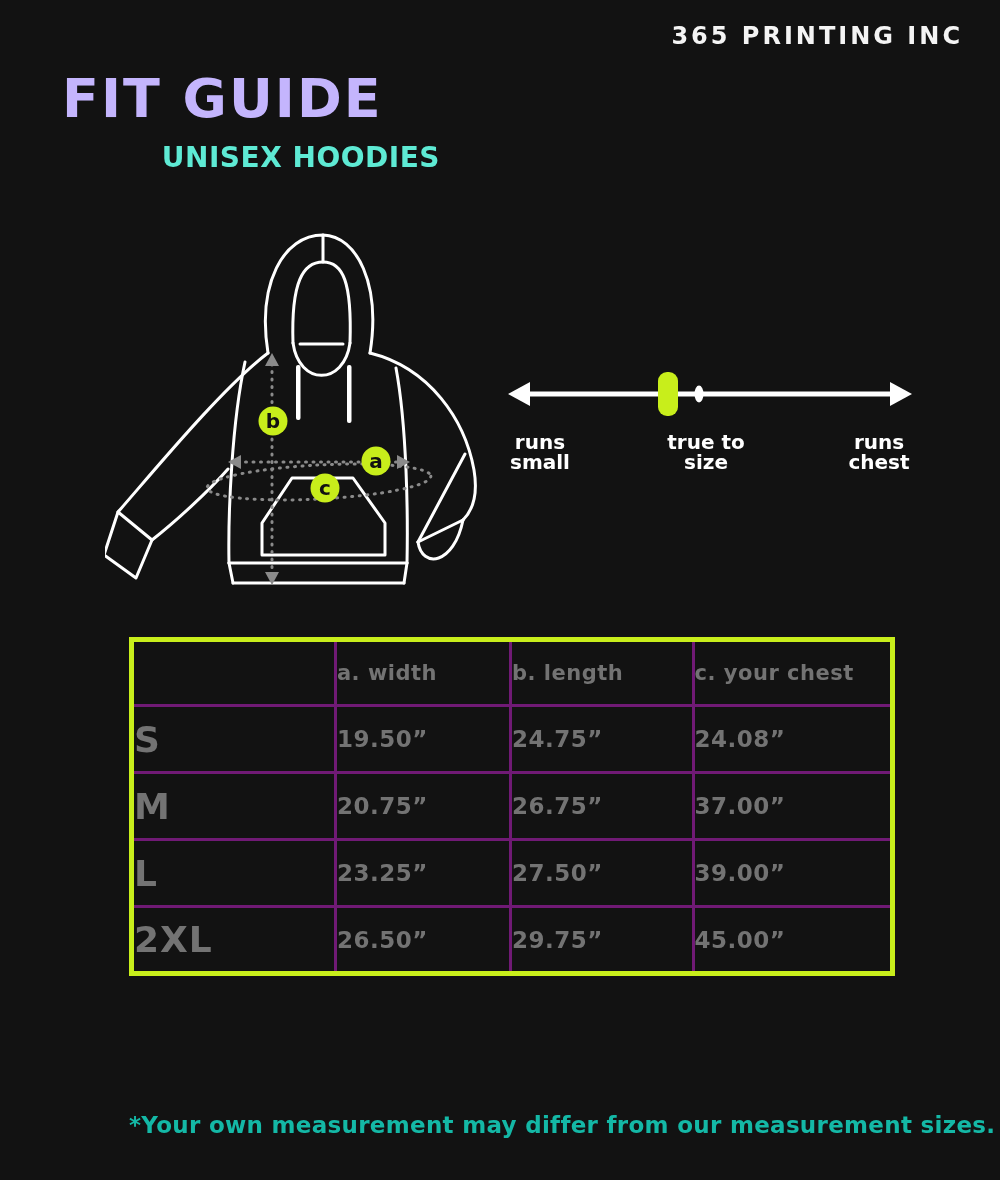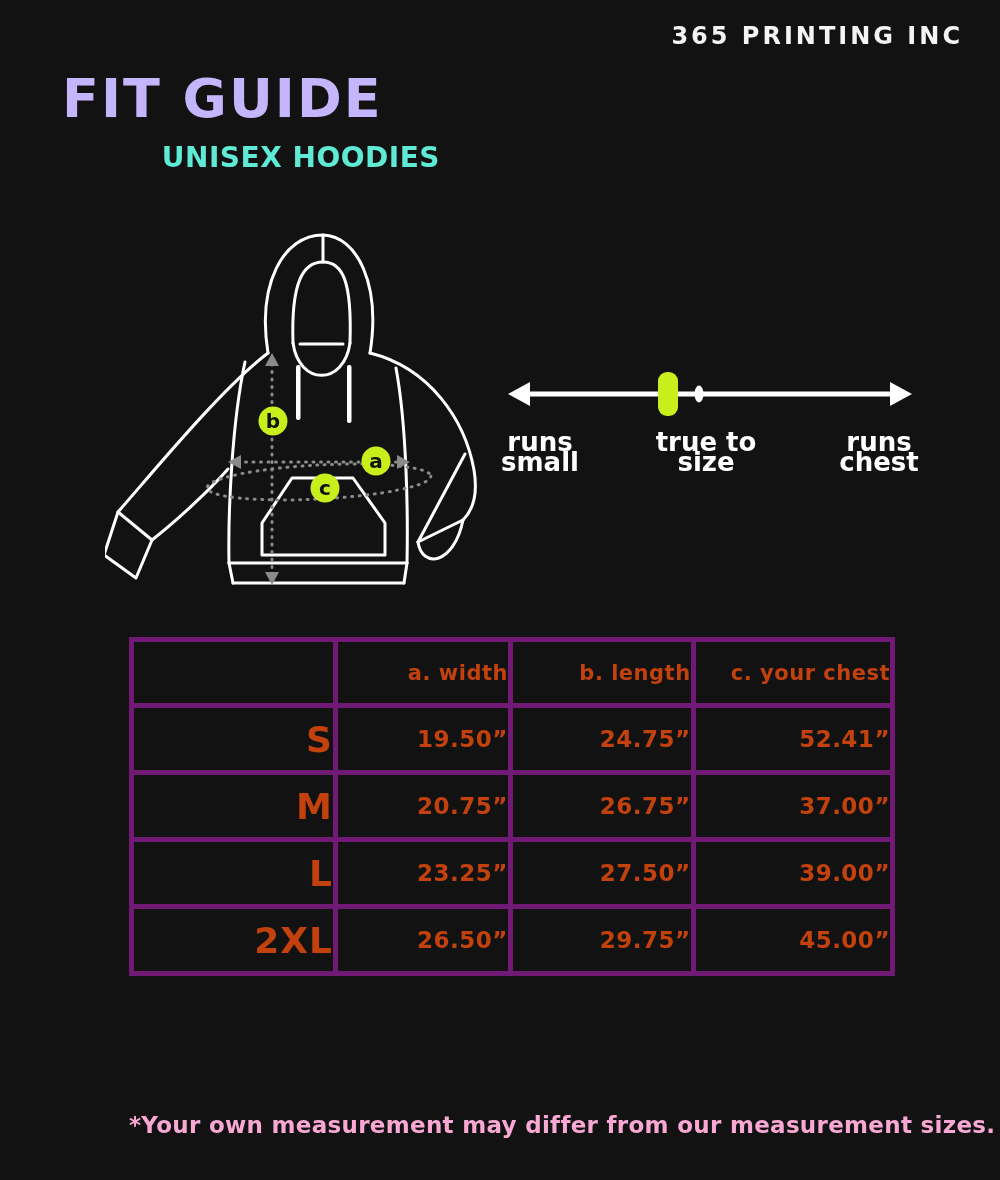--- a/index.html
+++ b/index.html
@@ -17,39 +17,39 @@
     font-size:54px;line-height:66px;letter-spacing:2px;color:#c4b5fd;white-space:nowrap;
   }
   .subtitle{
     position:absolute;left:62px;top:141px;width:378px;text-align:right;
     font-size:28px;letter-spacing:0.5px;color:#5eead4;white-space:nowrap;
   }
   .hoodie-wrap{position:absolute;left:105px;top:222px;width:400px;height:380px;}
   .scale-wrap{position:absolute;left:500px;top:355px;width:420px;height:130px;}
   .scale-label{
     position:absolute;top:77px;transform:translateX(-50%);
-    font-size:26px;line-height:20px;text-align:center;color:#fff;white-space:nowrap;
+    font-size:20px;line-height:20px;text-align:center;color:#fff;white-space:nowrap;
   }
   .size-table{
     position:absolute;left:129px;top:637px;width:766px;
     border-collapse:collapse;table-layout:fixed;
     border:5px solid #c8ee1b;
   }
   .size-table td,.size-table th{
-    border:5px solid #701a75;text-align:right;vertical-align:middle;
-    padding:0;color:#c2410c;background:#121212;
+    border:3px solid #701a75;text-align:left;vertical-align:middle;
+    padding:0;color:#737373;background:#121212;
   }
   .size-table tr.hdr{height:66px;}
   .size-table tr.row{height:67px;}
   .size-table .hdr th{font-size:21px;letter-spacing:0.5px;}
   .size-table td.size-cell{font-size:36px;letter-spacing:1px;}
   .size-table td.val-cell{font-size:23px;letter-spacing:0.5px;}
   .footnote{
     position:absolute;left:129px;top:1112px;width:766px;text-align:center;
-    font-size:23px;letter-spacing:0.3px;color:#f9a8d4;white-space:nowrap;
+    font-size:23px;letter-spacing:0.3px;color:#14b8a6;white-space:nowrap;
   }
   svg{display:block;}
 </style>
 </head>
 <body>
 
 <div class="brand">365 PRINTING INC</div>
 <div class="title">FIT GUIDE</div>
 <div class="subtitle">UNISEX HOODIES</div>
 
@@ -146,21 +146,21 @@
       <tr class="hdr">
     <th></th>
     <th>a. width</th>
     <th>b. length</th>
     <th>c. your chest</th>
   </tr>
   <tr class="row">
     <td class="size-cell">S</td>
     <td class="val-cell">19.50”</td>
     <td class="val-cell">24.75”</td>
-    <td class="val-cell">52.41”</td>
+    <td class="val-cell">24.08”</td>
   </tr>
   <tr class="row">
     <td class="size-cell">M</td>
     <td class="val-cell">20.75”</td>
     <td class="val-cell">26.75”</td>
     <td class="val-cell">37.00”</td>
   </tr>
   <tr class="row">
     <td class="size-cell">L</td>
     <td class="val-cell">23.25”</td>

